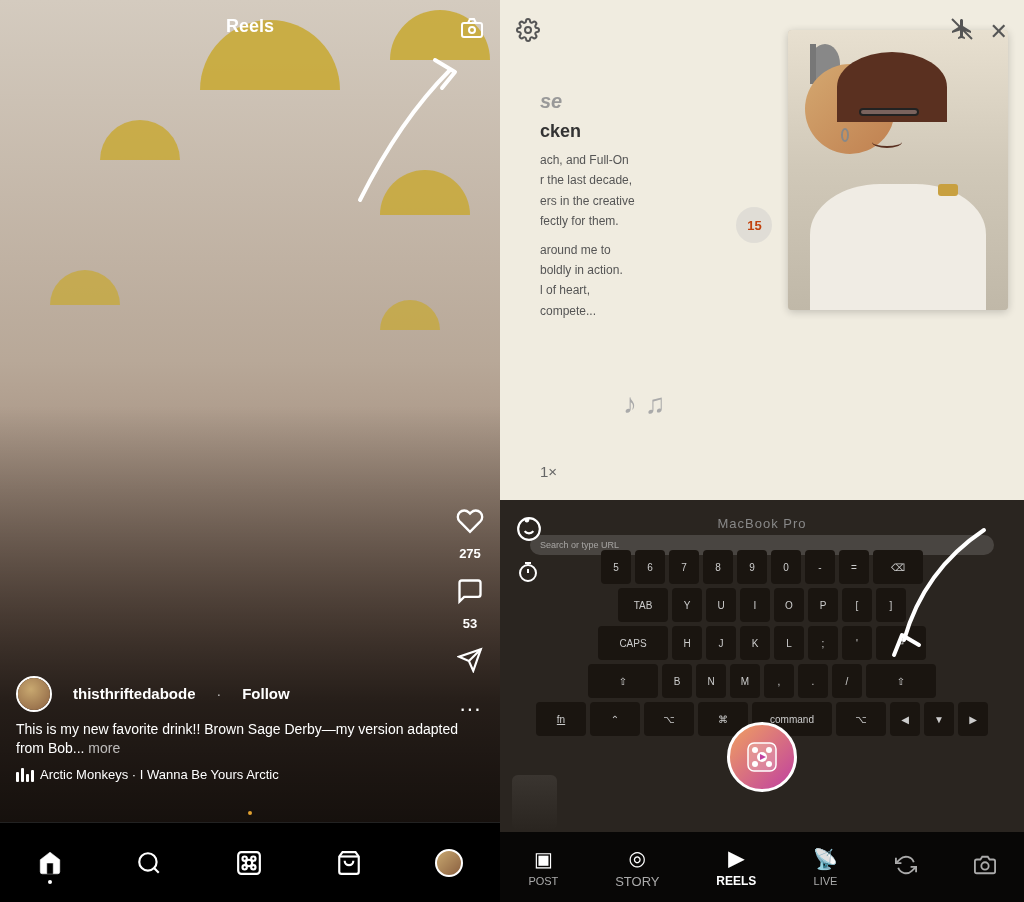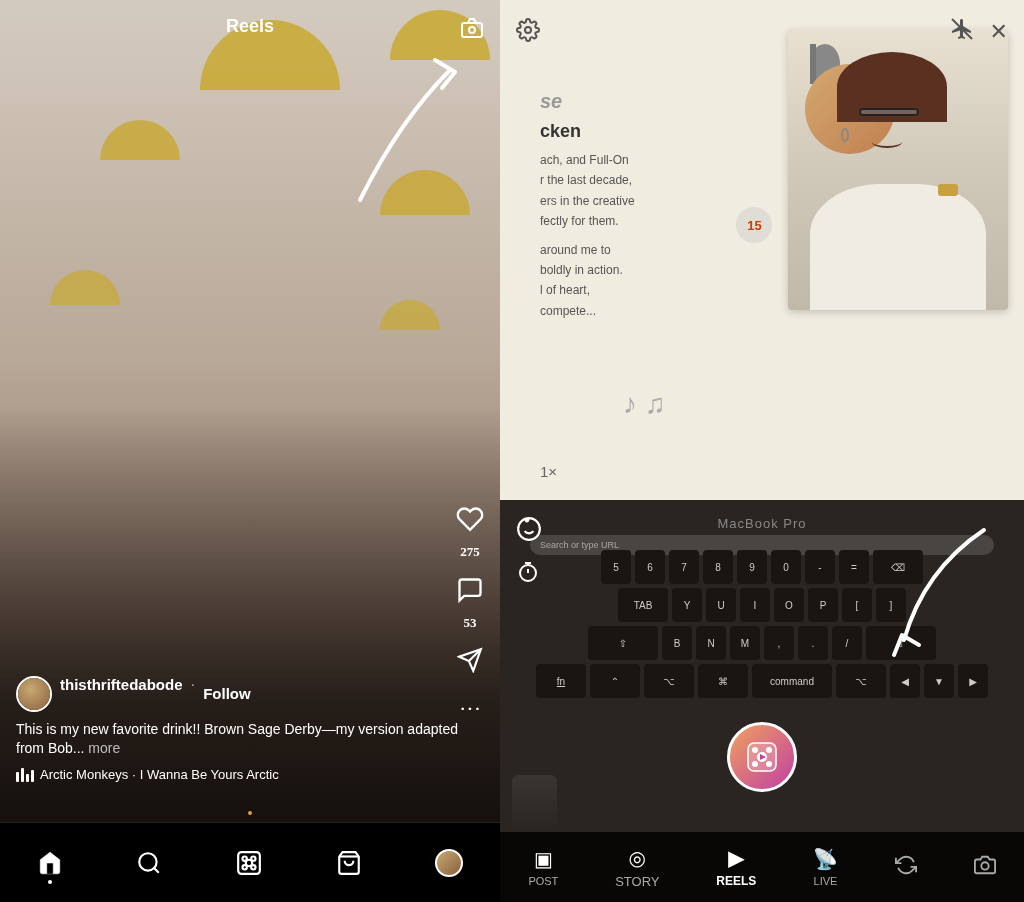--- a/index.html
+++ b/index.html
@@ -105,21 +105,22 @@
       position: absolute;
       bottom: 120px;
       left: 16px;
       right: 16px;
       z-index: 10;
       color: #fff;
     }
 
     .user-row {
       display: flex;
-      gap: 8px;
+      align-items: center;
+      gap: 21px;
       margin-bottom: 8px;
     }
 
     .avatar {
       width: 36px;
       height: 36px;
       border-radius: 50%;
       background: linear-gradient(135deg, #8a7060, #c8a870);
       border: 2px solid #fff;
       overflow: hidden;
@@ -195,21 +196,20 @@
       gap: 16px;
     }
 
     .action-btn {
       display: flex;
       flex-direction: column;
       align-items: center;
       color: #fff;
       font-size: 11px;
       gap: 4px;
-      font-family: Liberation Serif, serif;
     }
 
     .action-icon {
       font-size: 26px;
     }
 
     .action-count {
       color: #fff;
       font-size: 13px;
       font-weight: 600;
@@ -794,20 +794,30 @@
         <div class="kb-key wide">TAB</div>
         <div class="kb-key">Y</div>
         <div class="kb-key">U</div>
         <div class="kb-key">I</div>
         <div class="kb-key">O</div>
         <div class="kb-key">P</div>
         <div class="kb-key">[</div>
         <div class="kb-key">]</div>
       </div>
 
+      <div class="kb-row">
+        <div class="kb-key wider">CAPS</div>
+        <div class="kb-key">H</div>
+        <div class="kb-key">J</div>
+        <div class="kb-key">K</div>
+        <div class="kb-key">L</div>
+        <div class="kb-key">;</div>
+        <div class="kb-key">'</div>
+        <div class="kb-key wide">↵</div>
+      </div>
 
       <div class="kb-row">
         <div class="kb-key wider">⇧</div>
         <div class="kb-key">B</div>
         <div class="kb-key">N</div>
         <div class="kb-key">M</div>
         <div class="kb-key">,</div>
         <div class="kb-key">.</div>
         <div class="kb-key">/</div>
         <div class="kb-key wider">⇧</div>

